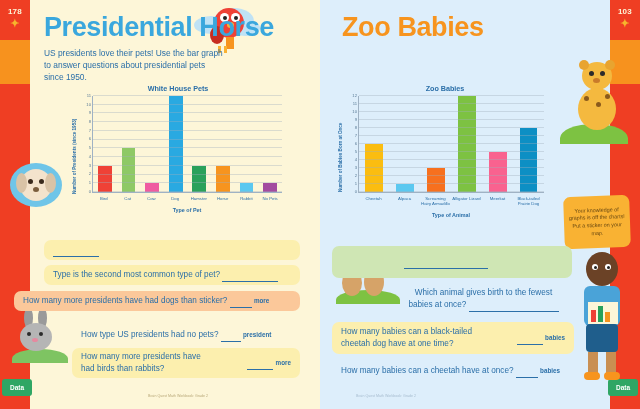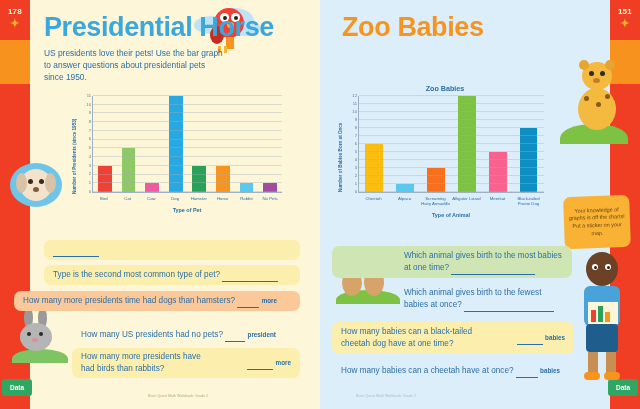--- a/index.html
+++ b/index.html
@@ -152,20 +152,21 @@
   <div class="data-tab left">
     <span>Data</span>
   </div>
 
   <div class="content" style="left:44px;top:12px;width:230px;">
     <div class="title title-blue">Presidential Horse</div>
     <div class="intro" style="width:180px;">US presidents love their pets! Use the bar graph to answer questions about presidential pets since 1950.</div>
   </div>
 
   <div class="chart-wrap" style="left:66px;top:84px;width:224px;height:130px;position:absolute;">
+    <div class="chart-title">White House Pets</div>
     <div class="ylabel" style="left:6px;top:110px;font-size:4.6px;">Number of Presidents (since 1953)</div>
     <div class="plot" style="position:absolute;left:26px;top:12px;width:190px;height:97px;">
       <div class="bars">
           <div class="barcell">
             <div class="bar" style="height: 27.2727%; background: rgb(239, 65, 54);"></div>
           </div>
           <div class="barcell">
             <div class="bar" style="height: 45.4545%; background: rgb(143, 201, 101);"></div>
           </div>
           <div class="barcell">
@@ -253,29 +254,29 @@
 
   <div class="qbox q-yellow" style="left:44px;top:265px;width:256px;height:20px;">
     <div class="qtext">
       <span>Type is the second most common type of pet?</span>
       <span class="blank" style="width:56px;">&nbsp;</span>
     </div>
   </div>
 
   <div class="qbox q-peach" style="left:14px;top:291px;width:286px;height:20px;">
     <div class="qtext">
-      <span>How many more presidents time had dogs than hamsters?</span>
+      <span>How many more presidents have had dogs than sticker?</span>
       <span class="blank" style="width:22px;">&nbsp;</span>
       <span class="unit">more</span>
     </div>
   </div>
 
   <div class="qbox q-none" style="left:72px;top:327px;width:228px;height:16px;">
     <div class="qtext">
-      <span>How many US presidents had no pets?</span>
+      <span>How type US presidents had no pets?</span>
       <span class="blank" style="width:20px;">&nbsp;</span>
       <span class="unit">president</span>
     </div>
   </div>
 
   <div class="qbox q-yellow" style="left:72px;top:348px;width:228px;height:30px;">
     <div class="qtext" style="display:flex;align-items:center;justify-content:space-between;">
       <span style="max-width:120px;display:inline-block;">How many more presidents have had birds than rabbits?</span>
       <span style="white-space:nowrap;">
         <span class="blank" style="width:26px;">&nbsp;</span>
@@ -286,21 +287,21 @@
 
   <div class="footer" style="left:148px;">Brain Quest Math Workbook: Grade 2</div>
 </div>
 
 <div class="spread page-right">
 
   <div class="edge edge-r">
     <div class="edge-band"></div>
   </div>
   <div class="pagenum pagenum-r">
-    <span>151</span>
+    <span>103</span>
     <span class="pn-icon">✦</span>
   </div>
   <div class="data-tab right">
     <span>Data</span>
   </div>
 
   <div class="content" style="left:22px;top:12px;width:250px;">
     <div class="title title-orange">Zoo Babies</div>
   </div>
 
@@ -409,27 +410,26 @@
     <div style="position:absolute;left:12px;top:124px;width:16px;height:8px;background:#f7941e;border-radius:4px;"></div>
     <div style="position:absolute;left:32px;top:124px;width:16px;height:8px;background:#f7941e;border-radius:4px;"></div>
     <div style="position:absolute;left:16px;top:54px;width:30px;height:22px;background:#fdf6d8;"></div>
     <div style="position:absolute;left:19px;top:62px;width:5px;height:12px;background:#ef4136;"></div>
     <div style="position:absolute;left:26px;top:58px;width:5px;height:16px;background:#2aa15b;"></div>
     <div style="position:absolute;left:33px;top:64px;width:5px;height:10px;background:#f7941e;"></div>
   </div>
 
   <div class="qbox q-green" style="left:12px;top:246px;width:240px;height:32px;">
     <div class="qtext" style="padding-left:72px;">
-      <span>Which animal gives birth to the most babies at one time?</span>
       <span class="blank" style="width:84px;">&nbsp;</span>
     </div>
   </div>
 
   <div class="qbox q-none" style="left:12px;top:284px;width:240px;height:30px;">
-    <div class="qtext" style="padding-left:72px;">
+    <div class="qtext" style="padding-left:72px;text-align:center;">
       <span>Which animal gives birth to the fewest babies at once?</span>
       <span class="blank" style="width:90px;">&nbsp;</span>
     </div>
   </div>
 
   <div class="qbox q-yellow" style="left:12px;top:322px;width:242px;height:32px;">
     <div class="qtext" style="display:flex;align-items:center;justify-content:space-between;">
       <span style="max-width:150px;display:inline-block;">How many babies can a black-tailed cheetah dog have at one time?</span>
       <span style="white-space:nowrap;">
         <span class="blank" style="width:26px;">&nbsp;</span>

